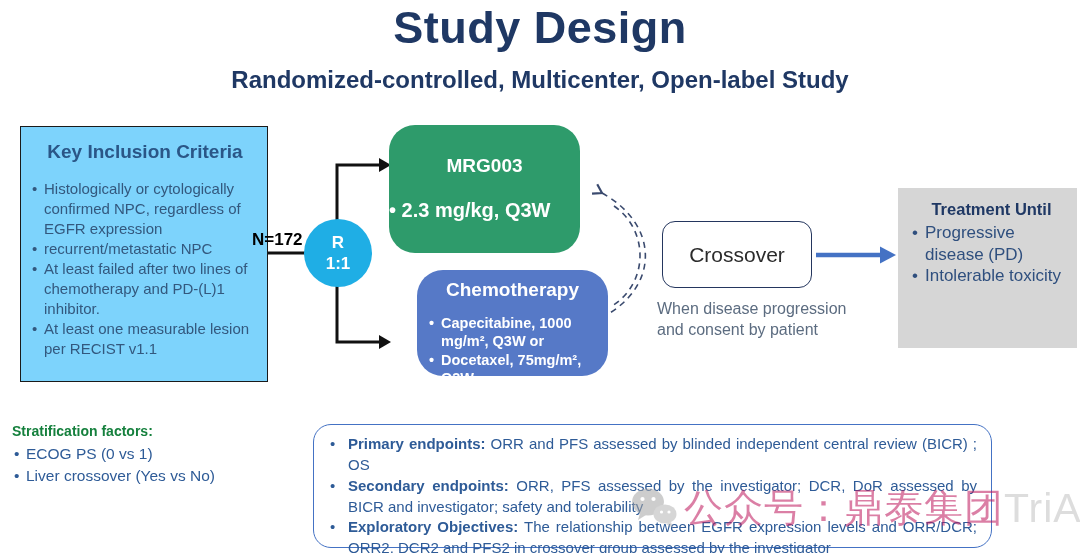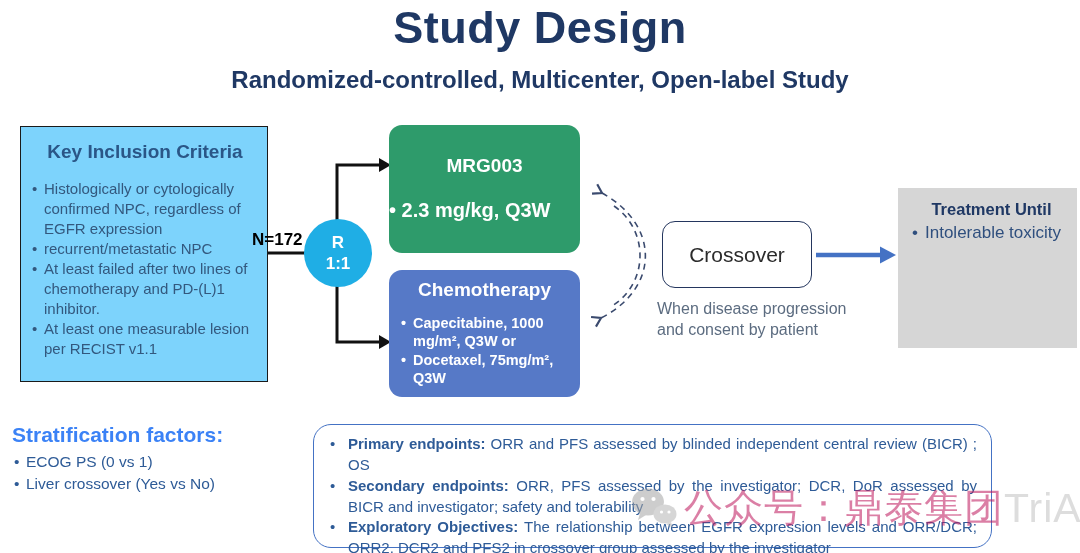--- a/index.html
+++ b/index.html
@@ -34,23 +34,23 @@
 
   .n-label{position:absolute;left:252px;top:230px;font-size:17px;font-weight:bold;color:#000;z-index:2;}
 
   .rand-circle{
     position:absolute;left:304px;top:219px;width:68px;height:68px;border-radius:50%;
     background:#1FAEE5;color:#fff;display:flex;flex-direction:column;align-items:center;justify-content:center;
     font-size:17px;font-weight:bold;line-height:1.25;z-index:2;
   }
 
   
-  .arm-box{position:absolute;left:389px;width:191px;border-radius:13px;color:#fff;z-index:2;}
+  .arm-box{position:absolute;left:389px;width:191px;border-radius:26px;color:#fff;z-index:2;}
   .arm-green{top:125px;height:128px;background:#2E9B6B;}
-  .arm-blue{top:270px;height:127px;background:#5679C7;}
+  .arm-blue{top:270px;height:106px;background:#5679C7;margin-left:28px;}
   .arm-title{text-align:center;font-size:19px;font-weight:bold;}
   .arm-green .arm-title{margin-top:30px;}
   .arm-blue .arm-title{margin-top:9px;}
   .arm-green ul{margin-top:22px;text-align:left;font-size:20px;font-weight:bold;}
   .arm-green li::before{content:"• ";}
   .arm-blue ul{margin-top:13px;padding:0 8px 0 12px;font-size:14.5px;font-weight:bold;line-height:1.27;}
   .arm-blue li{padding-left:12px;}
   .arm-blue li::before{content:"•";position:absolute;left:0;}
 
   
@@ -68,21 +68,21 @@
     position:absolute;left:898px;top:188px;width:179px;height:160px;background:#D6D6D6;
     z-index:2;padding:12px 6px 0 14px;
   }
   .treatment-heading{text-align:center;font-size:16.5px;font-weight:bold;color:#1F3864;}
   .treatment-box ul{margin-top:3px;font-size:17px;color:#2F4F7E;line-height:1.27;}
   .treatment-box li{padding-left:13px;}
   .treatment-box li::before{content:"•";position:absolute;left:0;}
 
   
   .strat{position:absolute;left:12px;top:423px;z-index:2;}
-  .strat-heading{font-size:21px;font-weight:bold;color:#3b82f6;}
+  .strat-heading{font-size:14px;font-weight:bold;color:#15803d;}
   .strat ul{margin-top:4px;font-size:15.5px;color:#2E5B97;line-height:1.42;}
   .strat li{padding-left:14px;}
   .strat li::before{content:"•";position:absolute;left:2px;}
 
   
   .endpoints-box{
     position:absolute;left:313px;top:424px;width:679px;height:124px;background:#fff;
     border:1.6px solid #4472C4;border-radius:18px;z-index:2;padding:9px 14px 0 8px;
   }
   .endpoints-box ul{font-size:15px;color:#2E5B97;line-height:1.39;}
@@ -162,20 +162,21 @@
   </div>
 
   <div class="crossover-box">
     <span>Crossover</span>
   </div>
   <div class="crossover-note">When disease progression and consent by patient</div>
 
   <div class="treatment-box">
     <div class="treatment-heading">Treatment Until</div>
     <ul>
+      <li>Progressive disease (PD)</li>
       <li>Intolerable toxicity</li>
     </ul>
   </div>
 
   <div class="strat">
     <div class="strat-heading">Stratification factors:</div>
     <ul>
       <li>ECOG PS (0 vs 1)</li>
       <li>Liver crossover (Yes vs No)</li>
     </ul>

